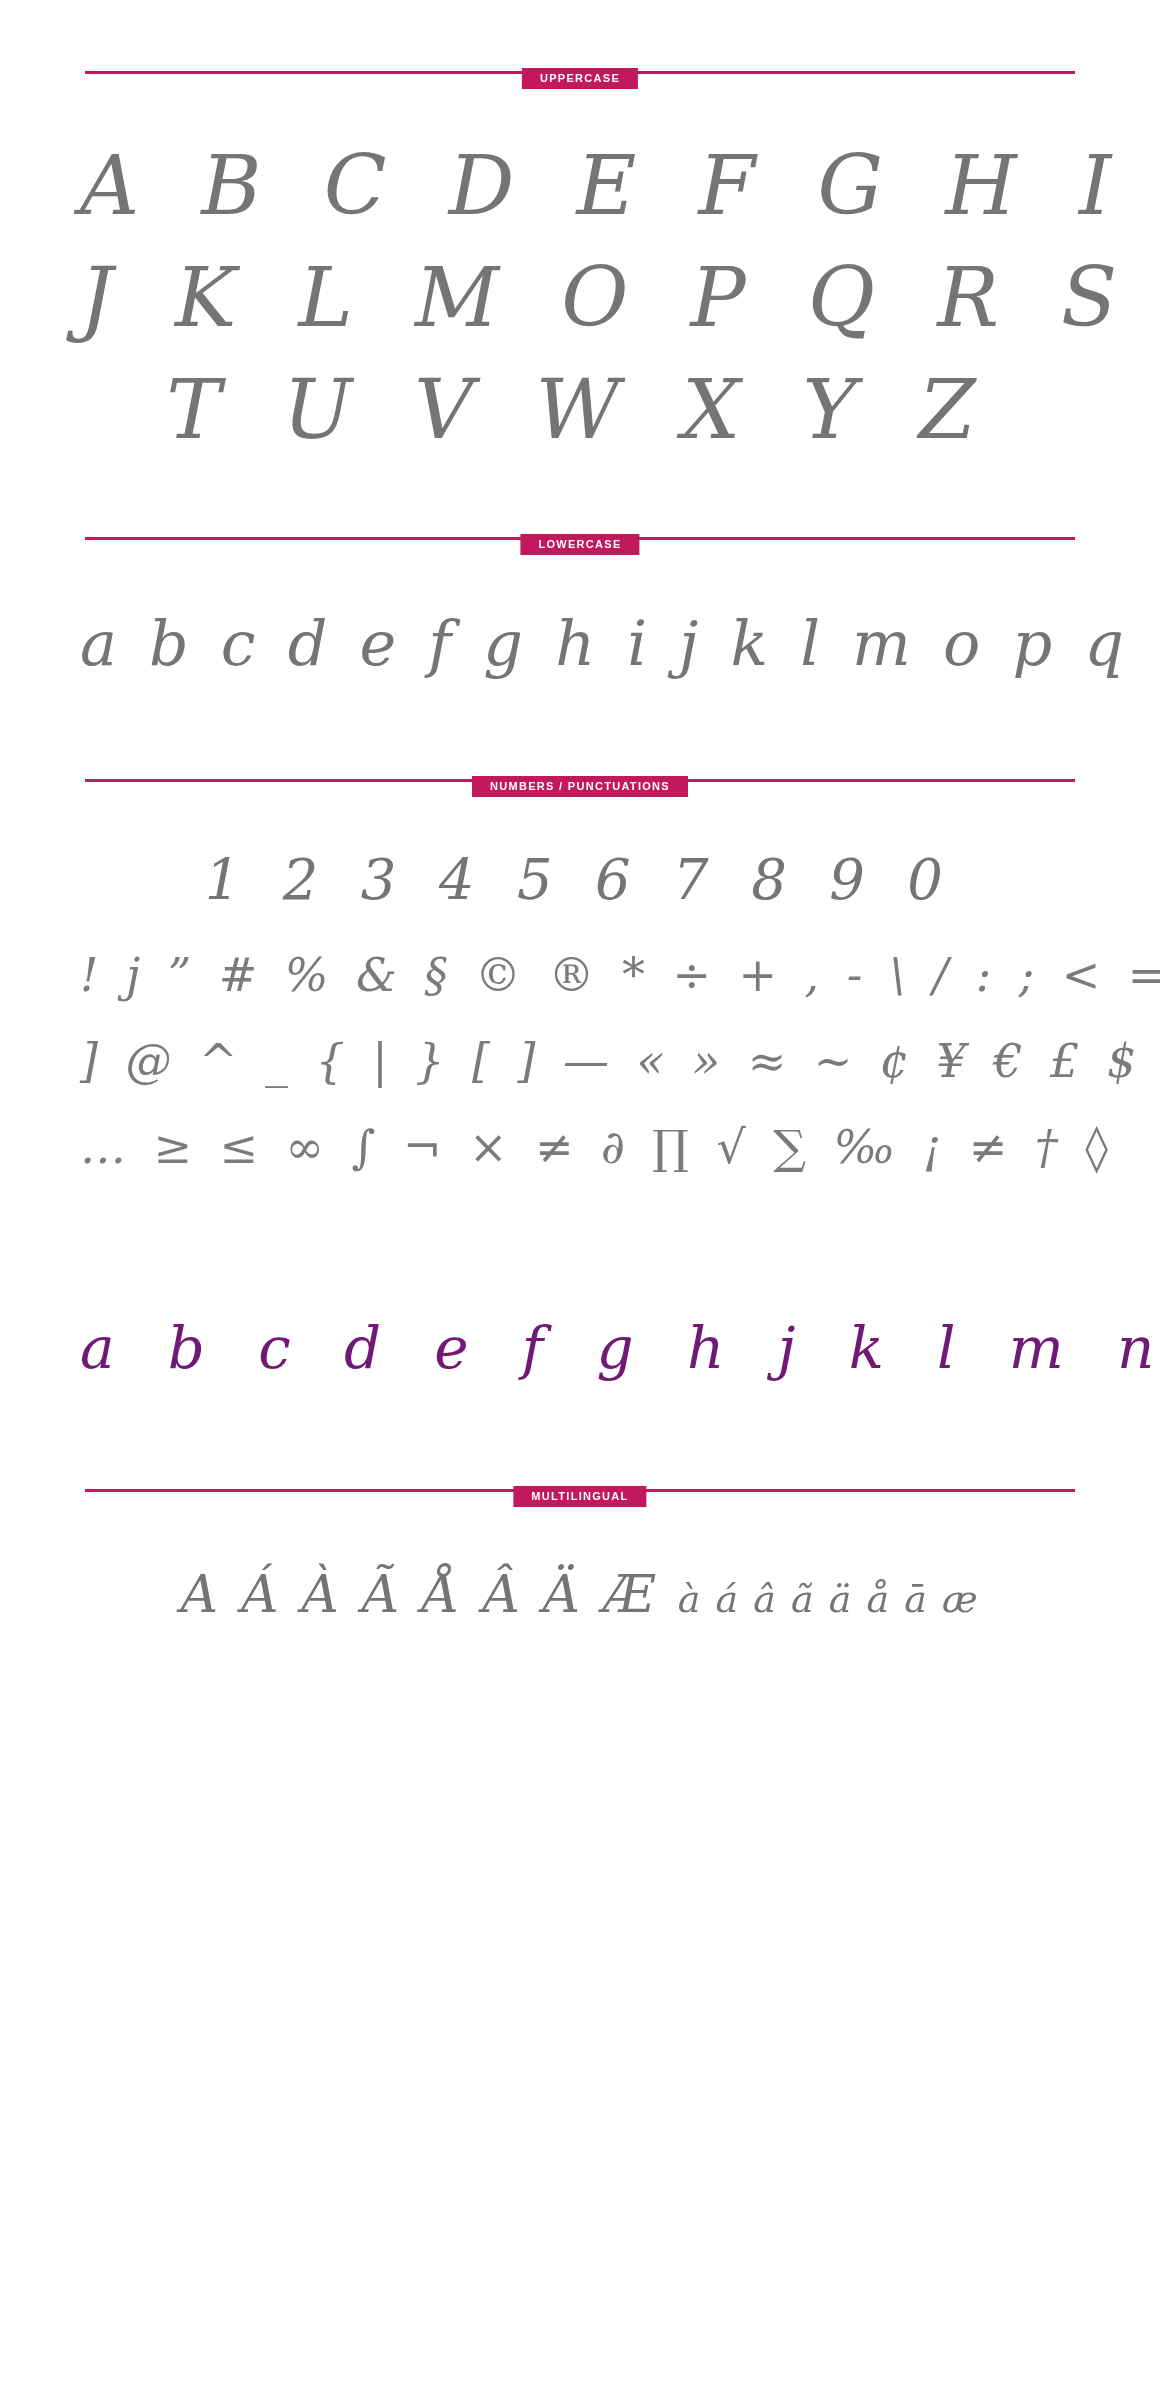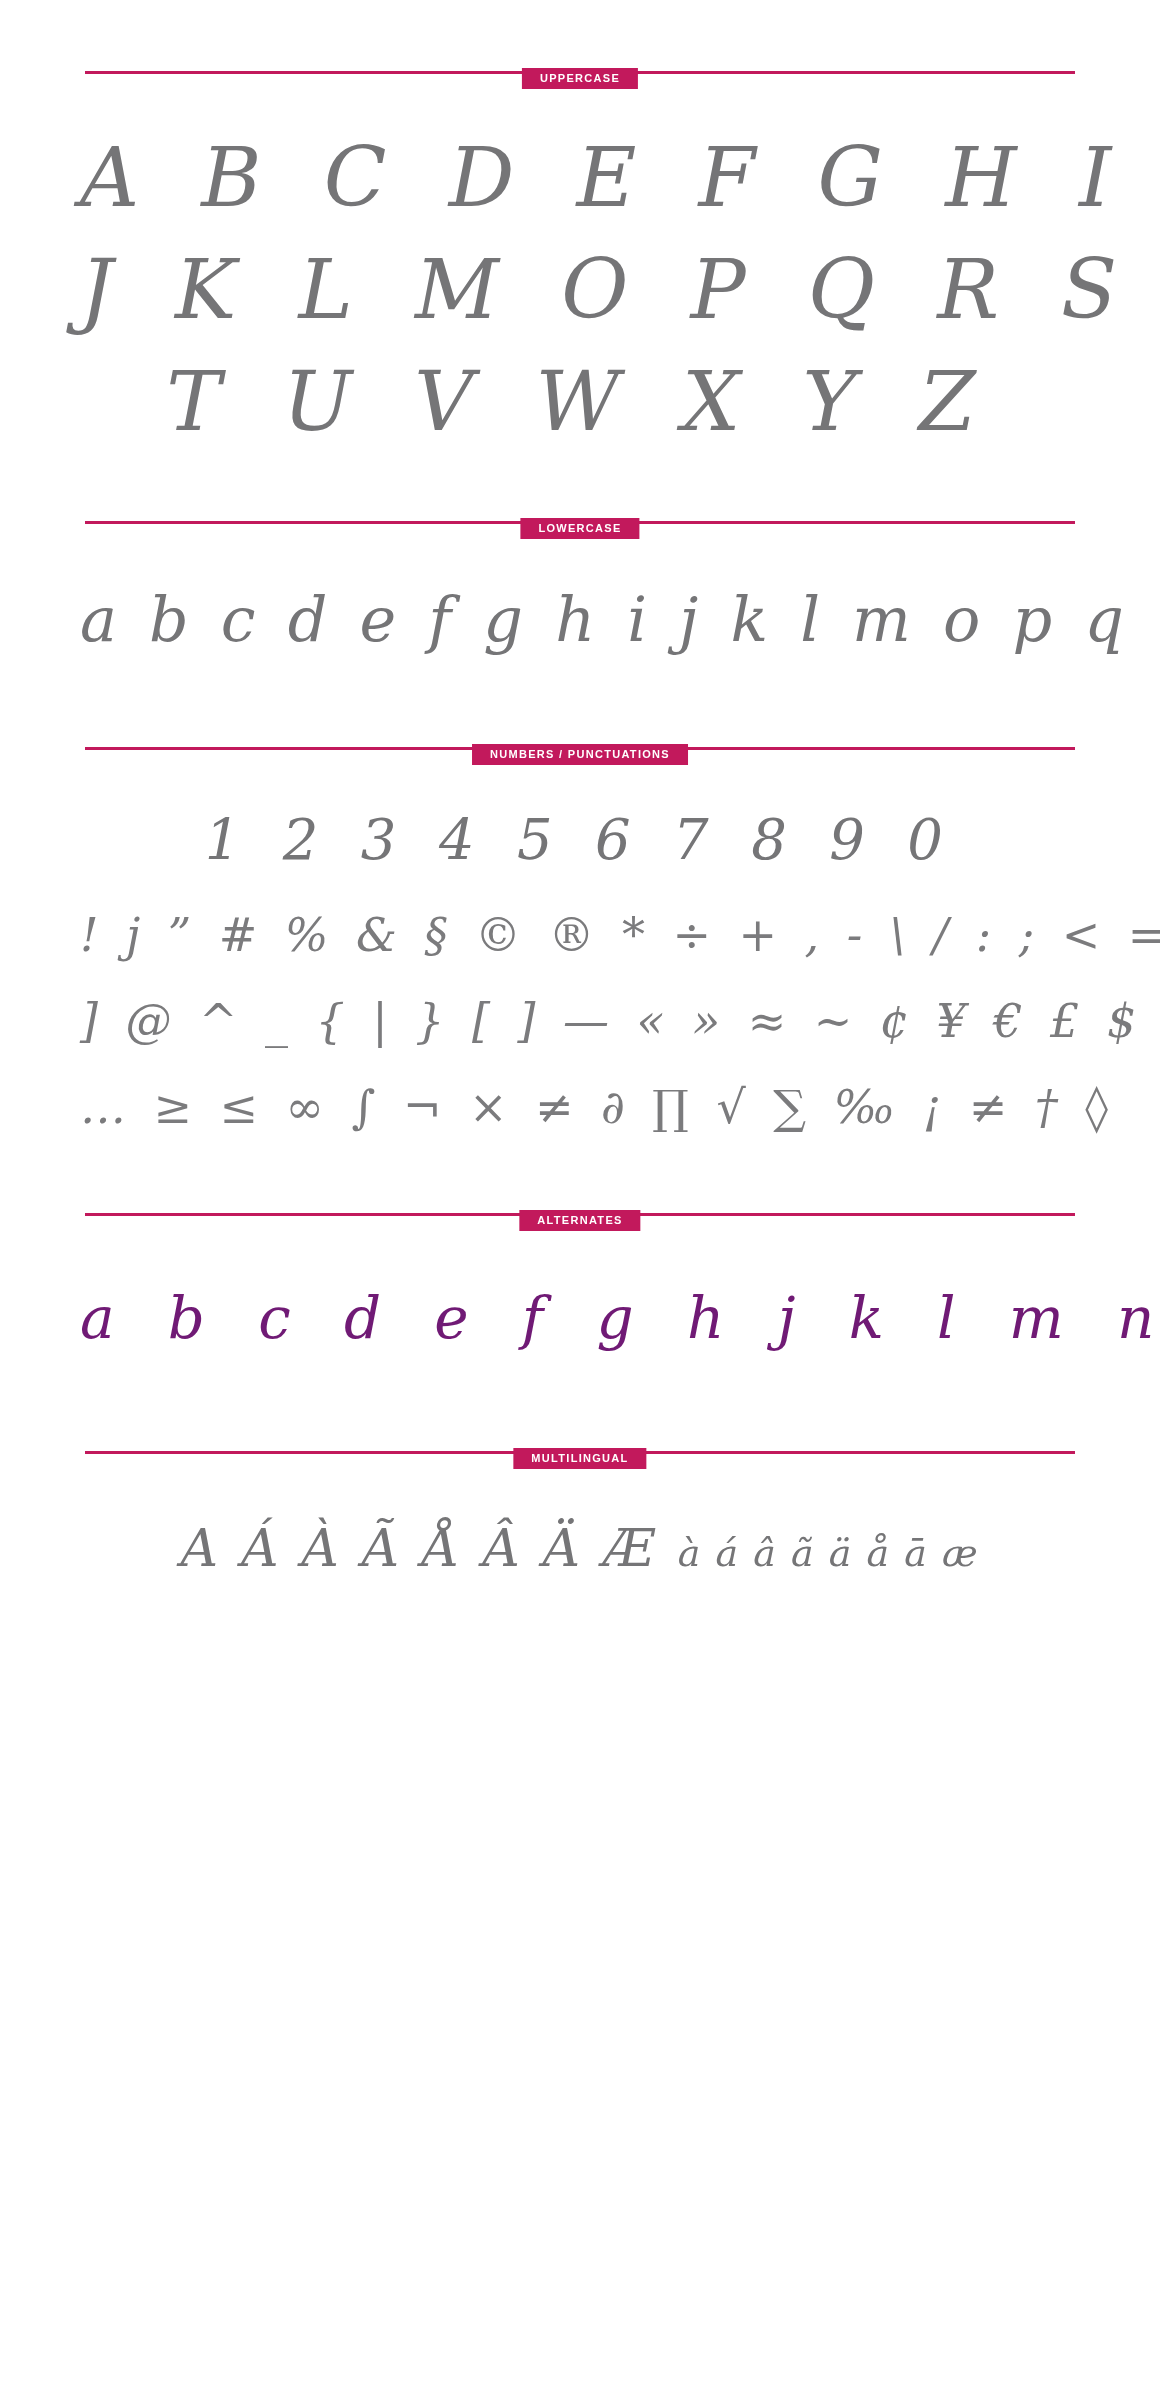--- a/index.html
+++ b/index.html
@@ -48,21 +48,21 @@
     font-weight: bold;
     letter-spacing: 1.3px;
     padding: 5px 18px 5px 18px;
     line-height: 1;
     white-space: nowrap;
   }
 
   
   .glyph-block {
     width: 1000px;
-    margin: 8px auto;
+    margin: 16px auto;
     text-align: center;
   }
   .glyph-row {
     font-family: "DejaVu Serif", serif;
     font-style: italic;
     color: #6d6e70;
     text-align: center;
     white-space: nowrap;
     letter-spacing: 0.04em;
     font-weight: 300;
@@ -172,24 +172,20 @@
   <div class="glyph-block">
     <div class="glyph-row num-row">1 2 3 4 5 6 7 8 9 0</div>
     <div class="spacer-xs"></div>
     <div class="glyph-row punct-row">! j ” # % &amp; § © ® * ÷ + , - \ / : ; &lt; = &gt; ? ¿ [</div>
     <div class="glyph-row punct-row">] @ ^ _ { | } [ ] — « » ≈ ~ ¢ ¥ € £ $ •</div>
     <div class="glyph-row punct-row">… ≥ ≤ ∞ ∫ ¬ × ≠ ∂ ∏ √ ∑ ‰ ¡ ≠ † ◊</div>
   </div>
 
   <div class="spacer-l"></div>
 
-  <div class="section-header">
-    <div class="rule"></div>
-    <div class="label">ALTERNATES</div>
-  </div>
 
   <div class="spacer-m"></div>
 
   <div class="glyph-block">
     <div class="glyph-row alt-row">a b c d e f g h j k l m n</div>
   </div>
 
   <div class="spacer-xl"></div>
 
   <div class="section-header">

